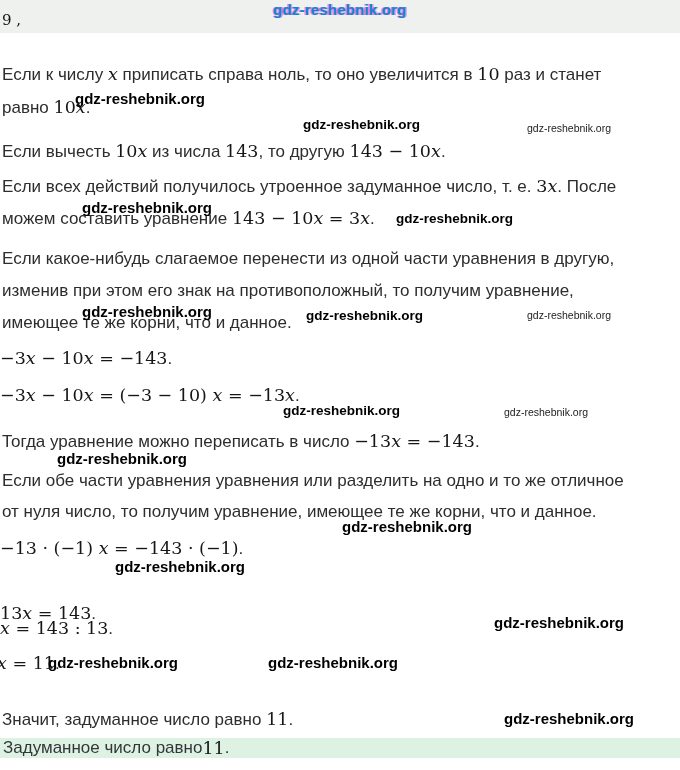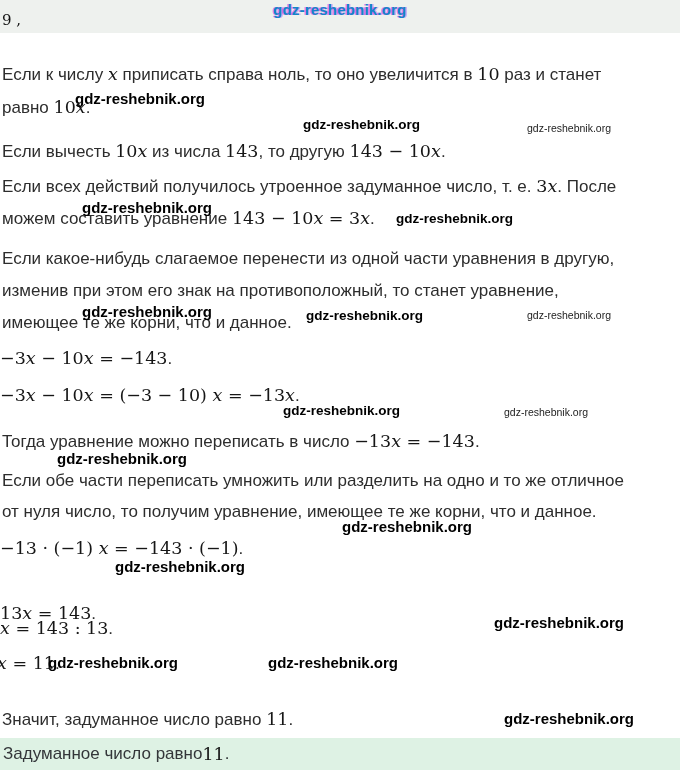--- a/index.html
+++ b/index.html
@@ -26,21 +26,21 @@
   .line{
     position:absolute;left:2px;
     font-size:17px;line-height:22px;color:#2d2d2d;white-space:nowrap;
   }
   .line .t{font-family:"Liberation Sans",sans-serif;}
   .line .m{
     font-family:"DejaVu Serif",serif;font-size:17.5px;color:#161616;
   }
   .line .m i{font-style:italic;}
   .answer{
-    left:0;top:738px;width:680px;height:32px;
+    left:0;top:738px;width:680px;height:20px;
     background:#def2e4;display:flex;align-items:center;
     padding-left:3px;box-sizing:border-box;color:#333639;
   }
   .wm{
     position:absolute;white-space:nowrap;color:#000;
     font-family:"Liberation Sans",sans-serif;line-height:18px;
   }
   .wm-lg{font-weight:700;font-size:15px;}
   .wm-md{font-weight:700;font-size:13.5px;}
   .wm-sm{font-weight:400;font-size:10.5px;color:#1c1c1c;}
@@ -54,26 +54,26 @@
   <div class="top-watermark">gdz-reshebnik.org</div>
   <div class="fragment">9 ,</div>
 
   <main>
     <div class="line" style="top:63px;left:2px"><span class="t">Если к числу </span><span class="m"><i>x</i></span><span class="t"> приписать справа ноль, то оно увеличится в </span><span class="m">10</span><span class="t"> раз и станет</span></div>
     <div class="line" style="top:96px;left:2px"><span class="t">равно </span><span class="m">10<i>x</i></span><span class="t">.</span></div>
     <div class="line" style="top:140px;left:2px"><span class="t">Если вычесть </span><span class="m">10<i>x</i></span><span class="t"> из числа </span><span class="m">143</span><span class="t">, то другую </span><span class="m">143 − 10<i>x</i></span><span class="t">.</span></div>
     <div class="line" style="top:175px;left:2px"><span class="t">Если всех действий получилось утроенное задуманное число, т. е. </span><span class="m">3<i>x</i></span><span class="t">. После</span></div>
     <div class="line" style="top:207px;left:2px"><span class="t">можем составить уравнение </span><span class="m">143 − 10<i>x</i> = 3<i>x</i></span><span class="t">.</span></div>
     <div class="line" style="top:248px;left:2px"><span class="t">Если какое-нибудь слагаемое перенести из одной части уравнения в другую,</span></div>
-    <div class="line" style="top:280px;left:2px"><span class="t">изменив при этом его знак на противоположный, то станет уравнение,</span></div>
+    <div class="line" style="top:280px;left:2px"><span class="t">изменив при этом его знак на противоположный, то получим уравнение,</span></div>
     <div class="line" style="top:312px;left:2px"><span class="t">имеющее те же корни, что и данное.</span></div>
     <div class="line" style="top:347px;left:0px"><span class="m">−3<i>x</i> − 10<i>x</i> = −143</span><span class="t">.</span></div>
     <div class="line" style="top:384px;left:0px"><span class="m">−3<i>x</i> − 10<i>x</i> = (−3 − 10) <i>x</i> = −13<i>x</i></span><span class="t">.</span></div>
     <div class="line" style="top:430px;left:2px"><span class="t">Тогда уравнение можно переписать в число </span><span class="m">−13<i>x</i> = −143</span><span class="t">.</span></div>
-    <div class="line" style="top:470px;left:2px"><span class="t">Если обе части переписать умножить или разделить на одно и то же отличное</span></div>
+    <div class="line" style="top:470px;left:2px"><span class="t">Если обе части уравнения уравнения или разделить на одно и то же отличное</span></div>
     <div class="line" style="top:501px;left:2px"><span class="t">от нуля число, то получим уравнение, имеющее те же корни, что и данное.</span></div>
     <div class="line" style="top:537px;left:0px"><span class="m">−13 · (−1) <i>x</i> = −143 · (−1)</span><span class="t">.</span></div>
     <div class="line" style="top:602px;left:0px"><span class="m">13<i>x</i> = 143</span><span class="t">.</span></div>
     <div class="line" style="top:617px;left:0px"><span class="m"><i>x</i> = 143 : 13</span><span class="t">.</span></div>
     <div class="line" style="top:652px;left:-3px"><span class="m"><i>x</i> = 11</span><span class="t">.</span></div>
     <div class="line" style="top:708px;left:2px"><span class="t">Значит, задуманное число равно </span><span class="m">11</span><span class="t">.</span></div>
     <div class="line answer">
         <span class="t">Задуманное число равно </span>
         <span class="m">11</span>
         <span class="t">.</span>

